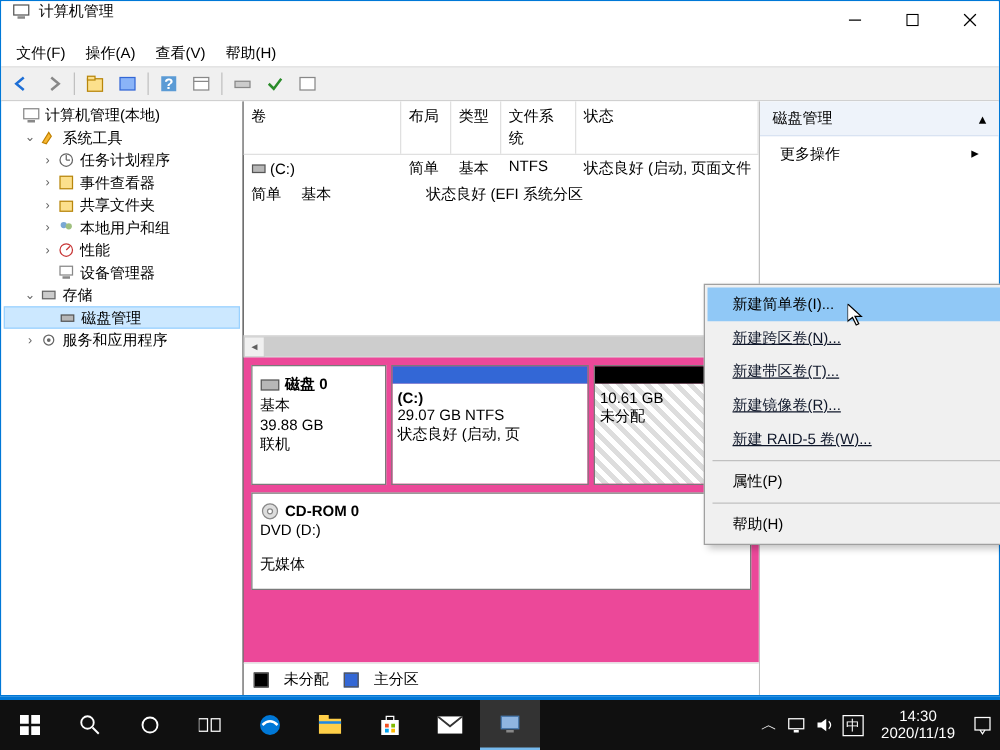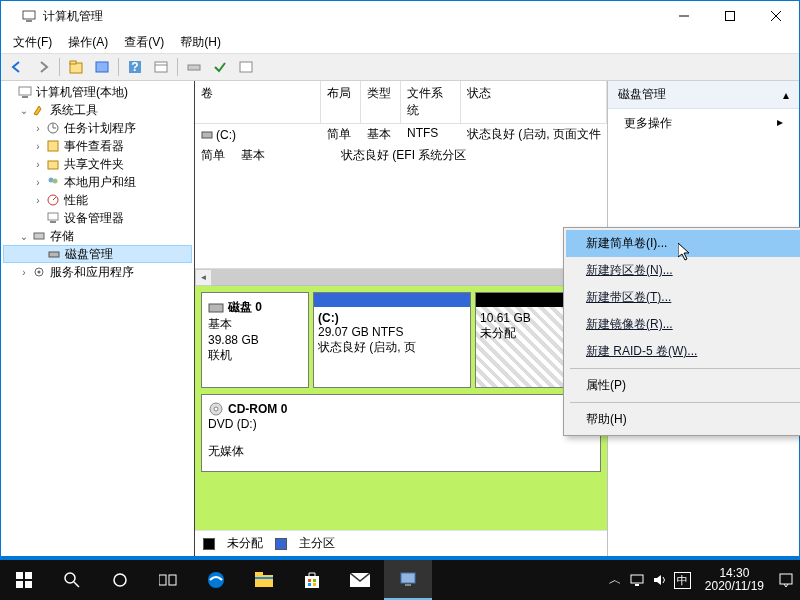--- a/index.html
+++ b/index.html
@@ -1,18 +1,18 @@
 <!DOCTYPE html>
 <html><head>
 <meta charset="utf-8">
 <style>
 * { box-sizing: border-box; margin: 0; padding: 0; font-family: "Microsoft YaHei", "Segoe UI", sans-serif; font-size: 12px; }
 body { background: #0078d7; width: 800px; height: 600px; overflow: hidden; position: relative; }
 .window { position: absolute; top: 0; left: 0; width: 800px; height: 557px; background: #fff; border: 1px solid #0078d7; display: flex; flex-direction: column; }
-.titlebar { height: 30px; background: #fff; display: flex; align-items: center; padding-left: 20px; }
+.titlebar { height: 30px; background: #fff; display: flex; padding-left: 8px; }
 .titlebar-icon { width: 16px; height: 16px; margin-right: 6px; }
 .titlebar-title { flex: 1; }
 .title-btn { width: 46px; height: 30px; display: flex; align-items: center; justify-content: center; cursor: pointer; }
 .menubar { height: 22px; background: #fff; display: flex; align-items: center; padding-left: 4px; gap: 0; }
 .menu-item { padding: 2px 8px; cursor: pointer; }
 .toolbar { height: 28px; background: #f0f0f0; border-top: 1px solid #e0e0e0; border-bottom: 1px solid #d0d0d0; display: flex; align-items: center; padding: 0 4px; gap: 2px; }
 .tool-btn { width: 24px; height: 22px; display: flex; align-items: center; justify-content: center; cursor: pointer; border: 1px solid transparent; }
 .tool-sep { width: 1px; height: 18px; background: #c0c0c0; margin: 0 2px; }
 .content { flex: 1; display: flex; overflow: hidden; }
 .tree-pane { width: 197px; background: #fff; border-right: 1px solid #404040; overflow: auto; padding: 2px; }
@@ -21,21 +21,21 @@
 .tree-toggle { width: 14px; text-align: center; color: #666; font-size: 10px; }
 .tree-icon { width: 16px; height: 16px; margin-right: 3px; display: flex; align-items: center; justify-content: center; }
 .middle-pane { flex: 1; display: flex; flex-direction: column; border-right: 1px solid #c0c0c0; }
 .volume-list { height: 205px; display: flex; flex-direction: column; border-bottom: 1px solid #c0c0c0; }
 .vol-header { display: flex; background: #fff; border-bottom: 1px solid #e0e0e0; }
 .vol-header > div { padding: 4px 6px; border-right: 1px solid #e0e0e0; font-weight: normal; }
 .vol-row { display: flex; cursor: pointer; }
 .vol-row > div { padding: 2px 6px; white-space: nowrap; overflow: hidden; }
 .vol-scroll { height: 17px; background: #f0f0f0; border-top: 1px solid #dcdcdc; display: flex; align-items: center; }
 .scroll-btn { width: 17px; height: 17px; background: #f0f0f0; border: 1px solid #cdcdcd; display: flex; align-items: center; justify-content: center; font-size: 8px; color: #606060; }
-.disk-view { flex: 1; background: #bef264; overflow: auto; }
+.disk-view { flex: 1; background: #ec4899; overflow: auto; }
 .disk-row { display: flex; margin: 6px 6px 0 6px; height: 96px; }
 .disk-info { width: 108px; border: 1px solid #7a7a7a; padding: 6px; background: #fff; }
 .disk-parts { flex: 1; display: flex; gap: 4px; margin-left: 4px; }
 .part { border: 1px solid #7a7a7a; display: flex; flex-direction: column; overflow: hidden; }
 .part-bar { height: 14px; }
 .part-body { flex: 1; padding: 4px; background: #fff; font-size: 11px; overflow: hidden; }
 .part-body.selected { background: repeating-linear-gradient(45deg, #fff, #fff 4px, #ddd 4px, #ddd 8px); }
 .legend { display: flex; gap: 12px; padding: 4px 8px; background: #fff; border-top: 1px solid #e0e0e0; align-items: center; }
 .legend-box { width: 12px; height: 12px; border: 1px solid #555; }
 .right-pane { width: 194px; background: #fff; display: flex; flex-direction: column; }

